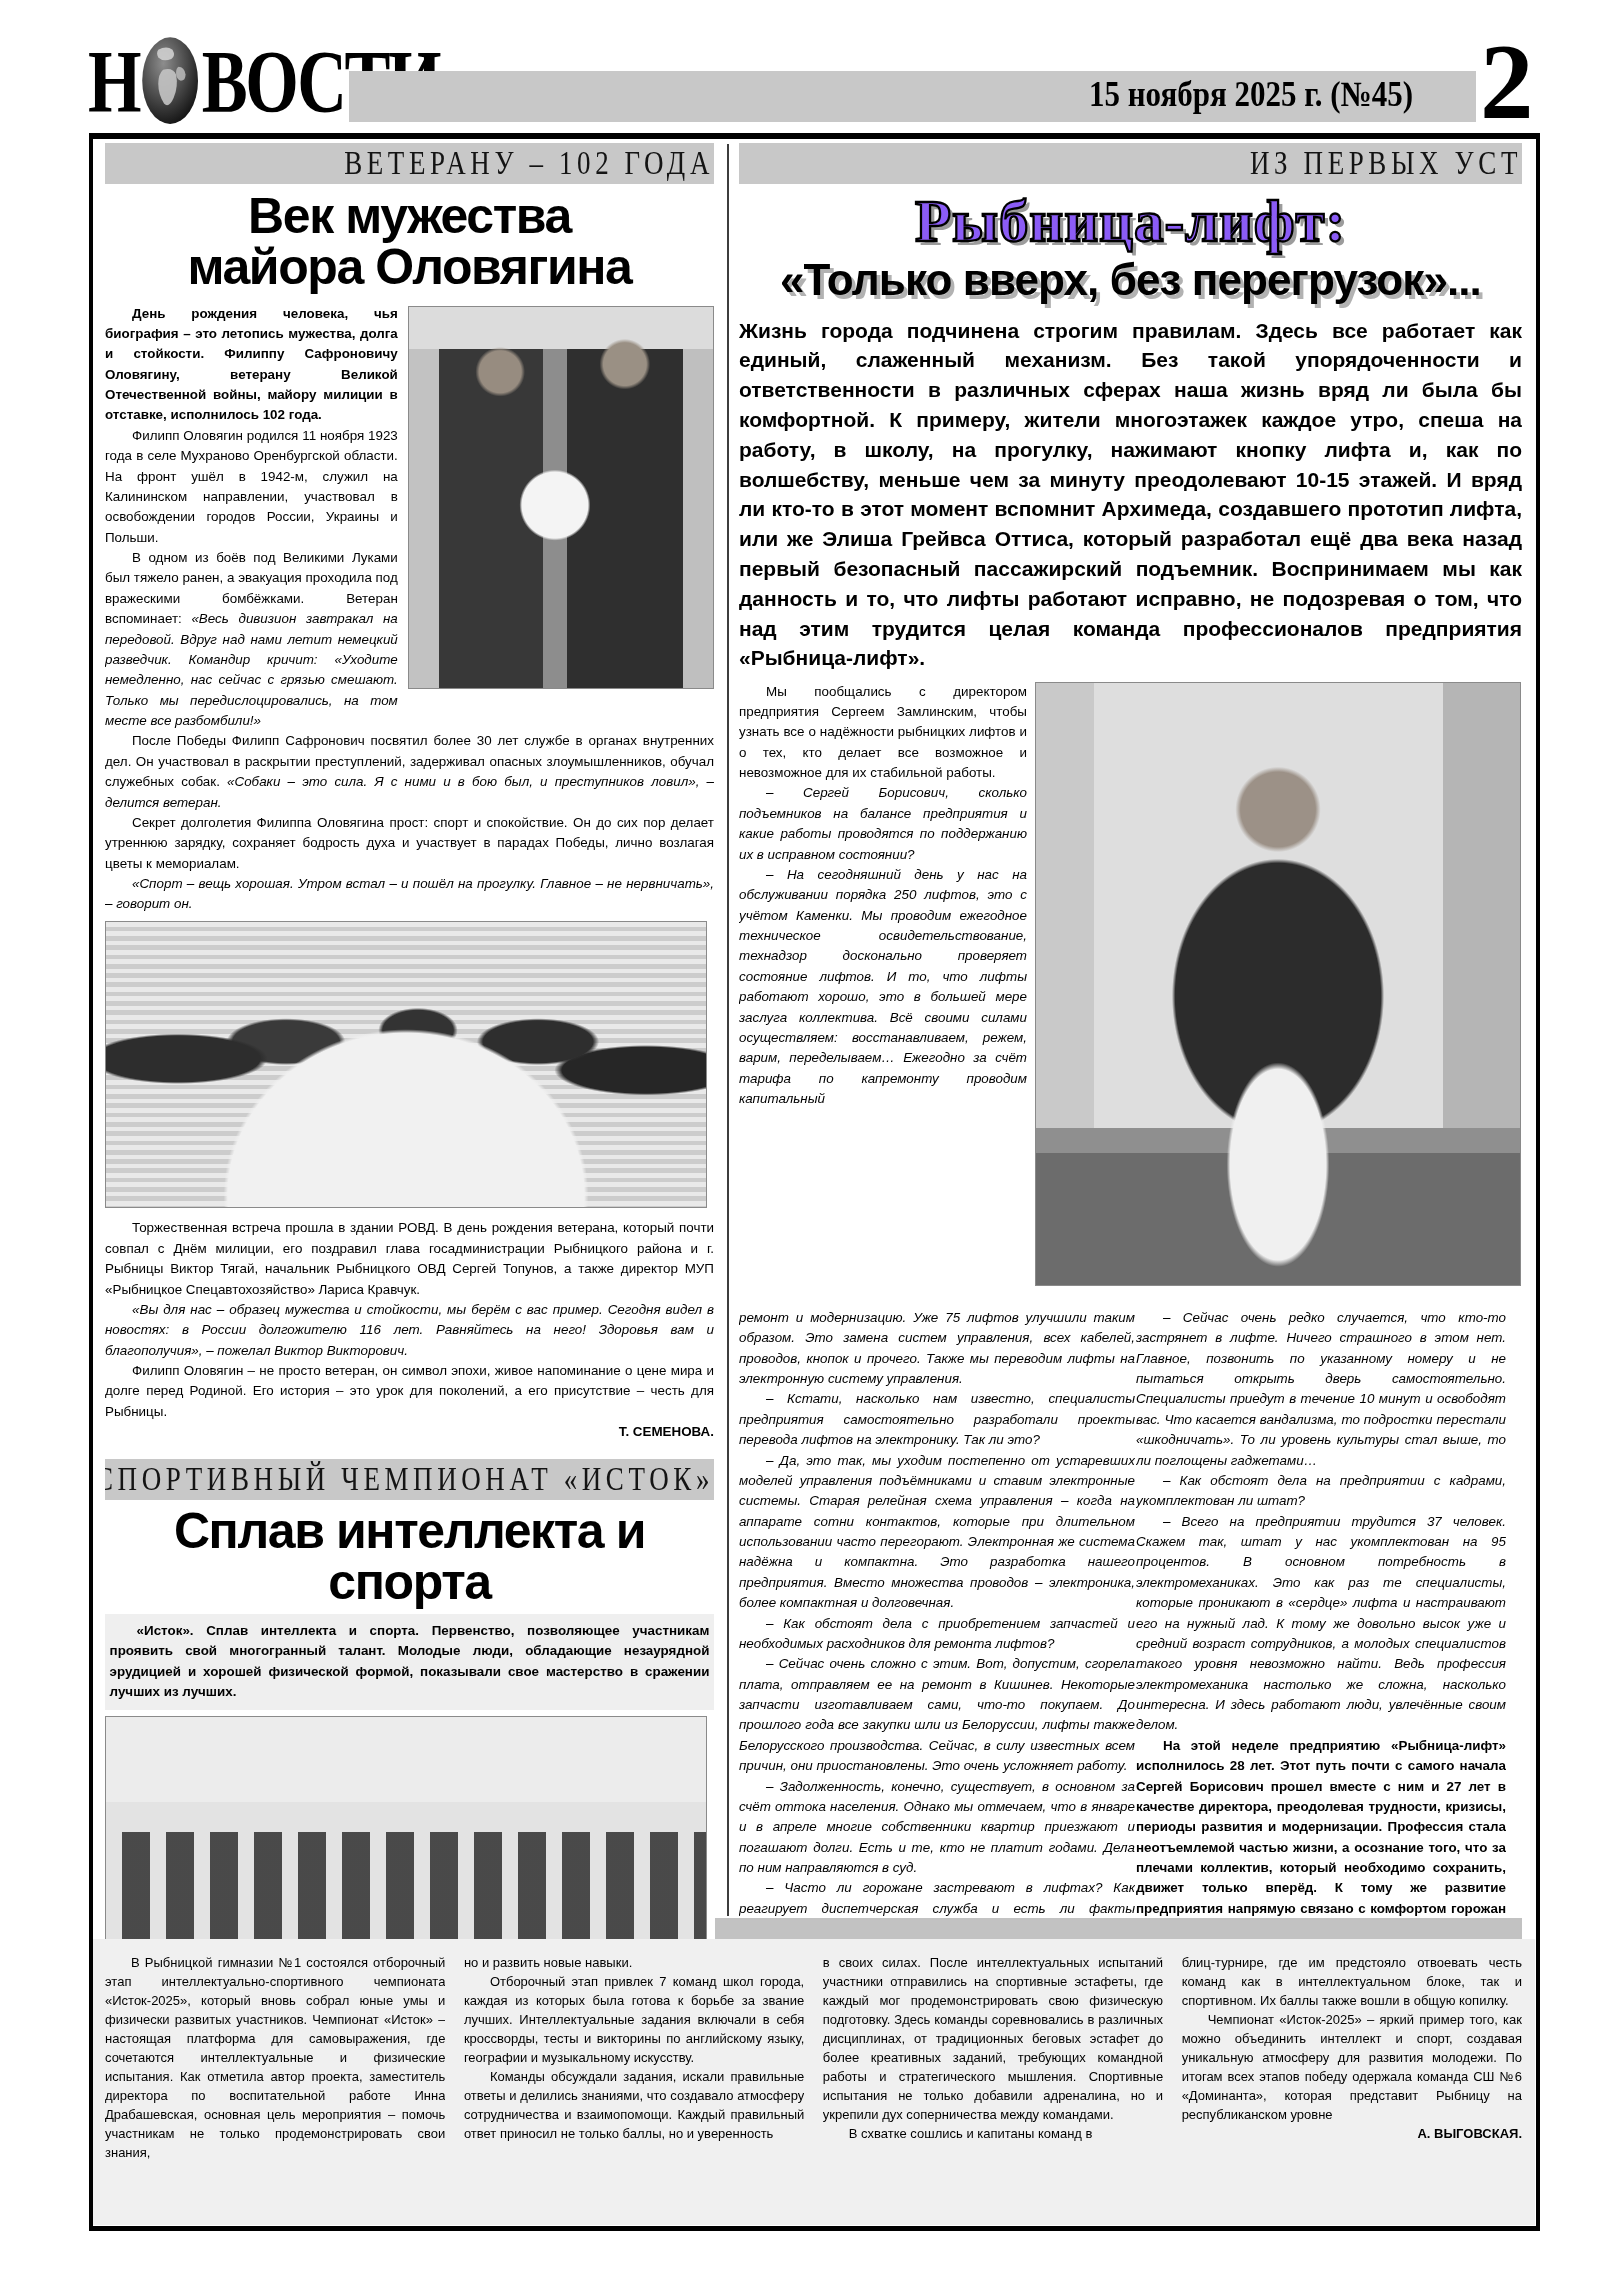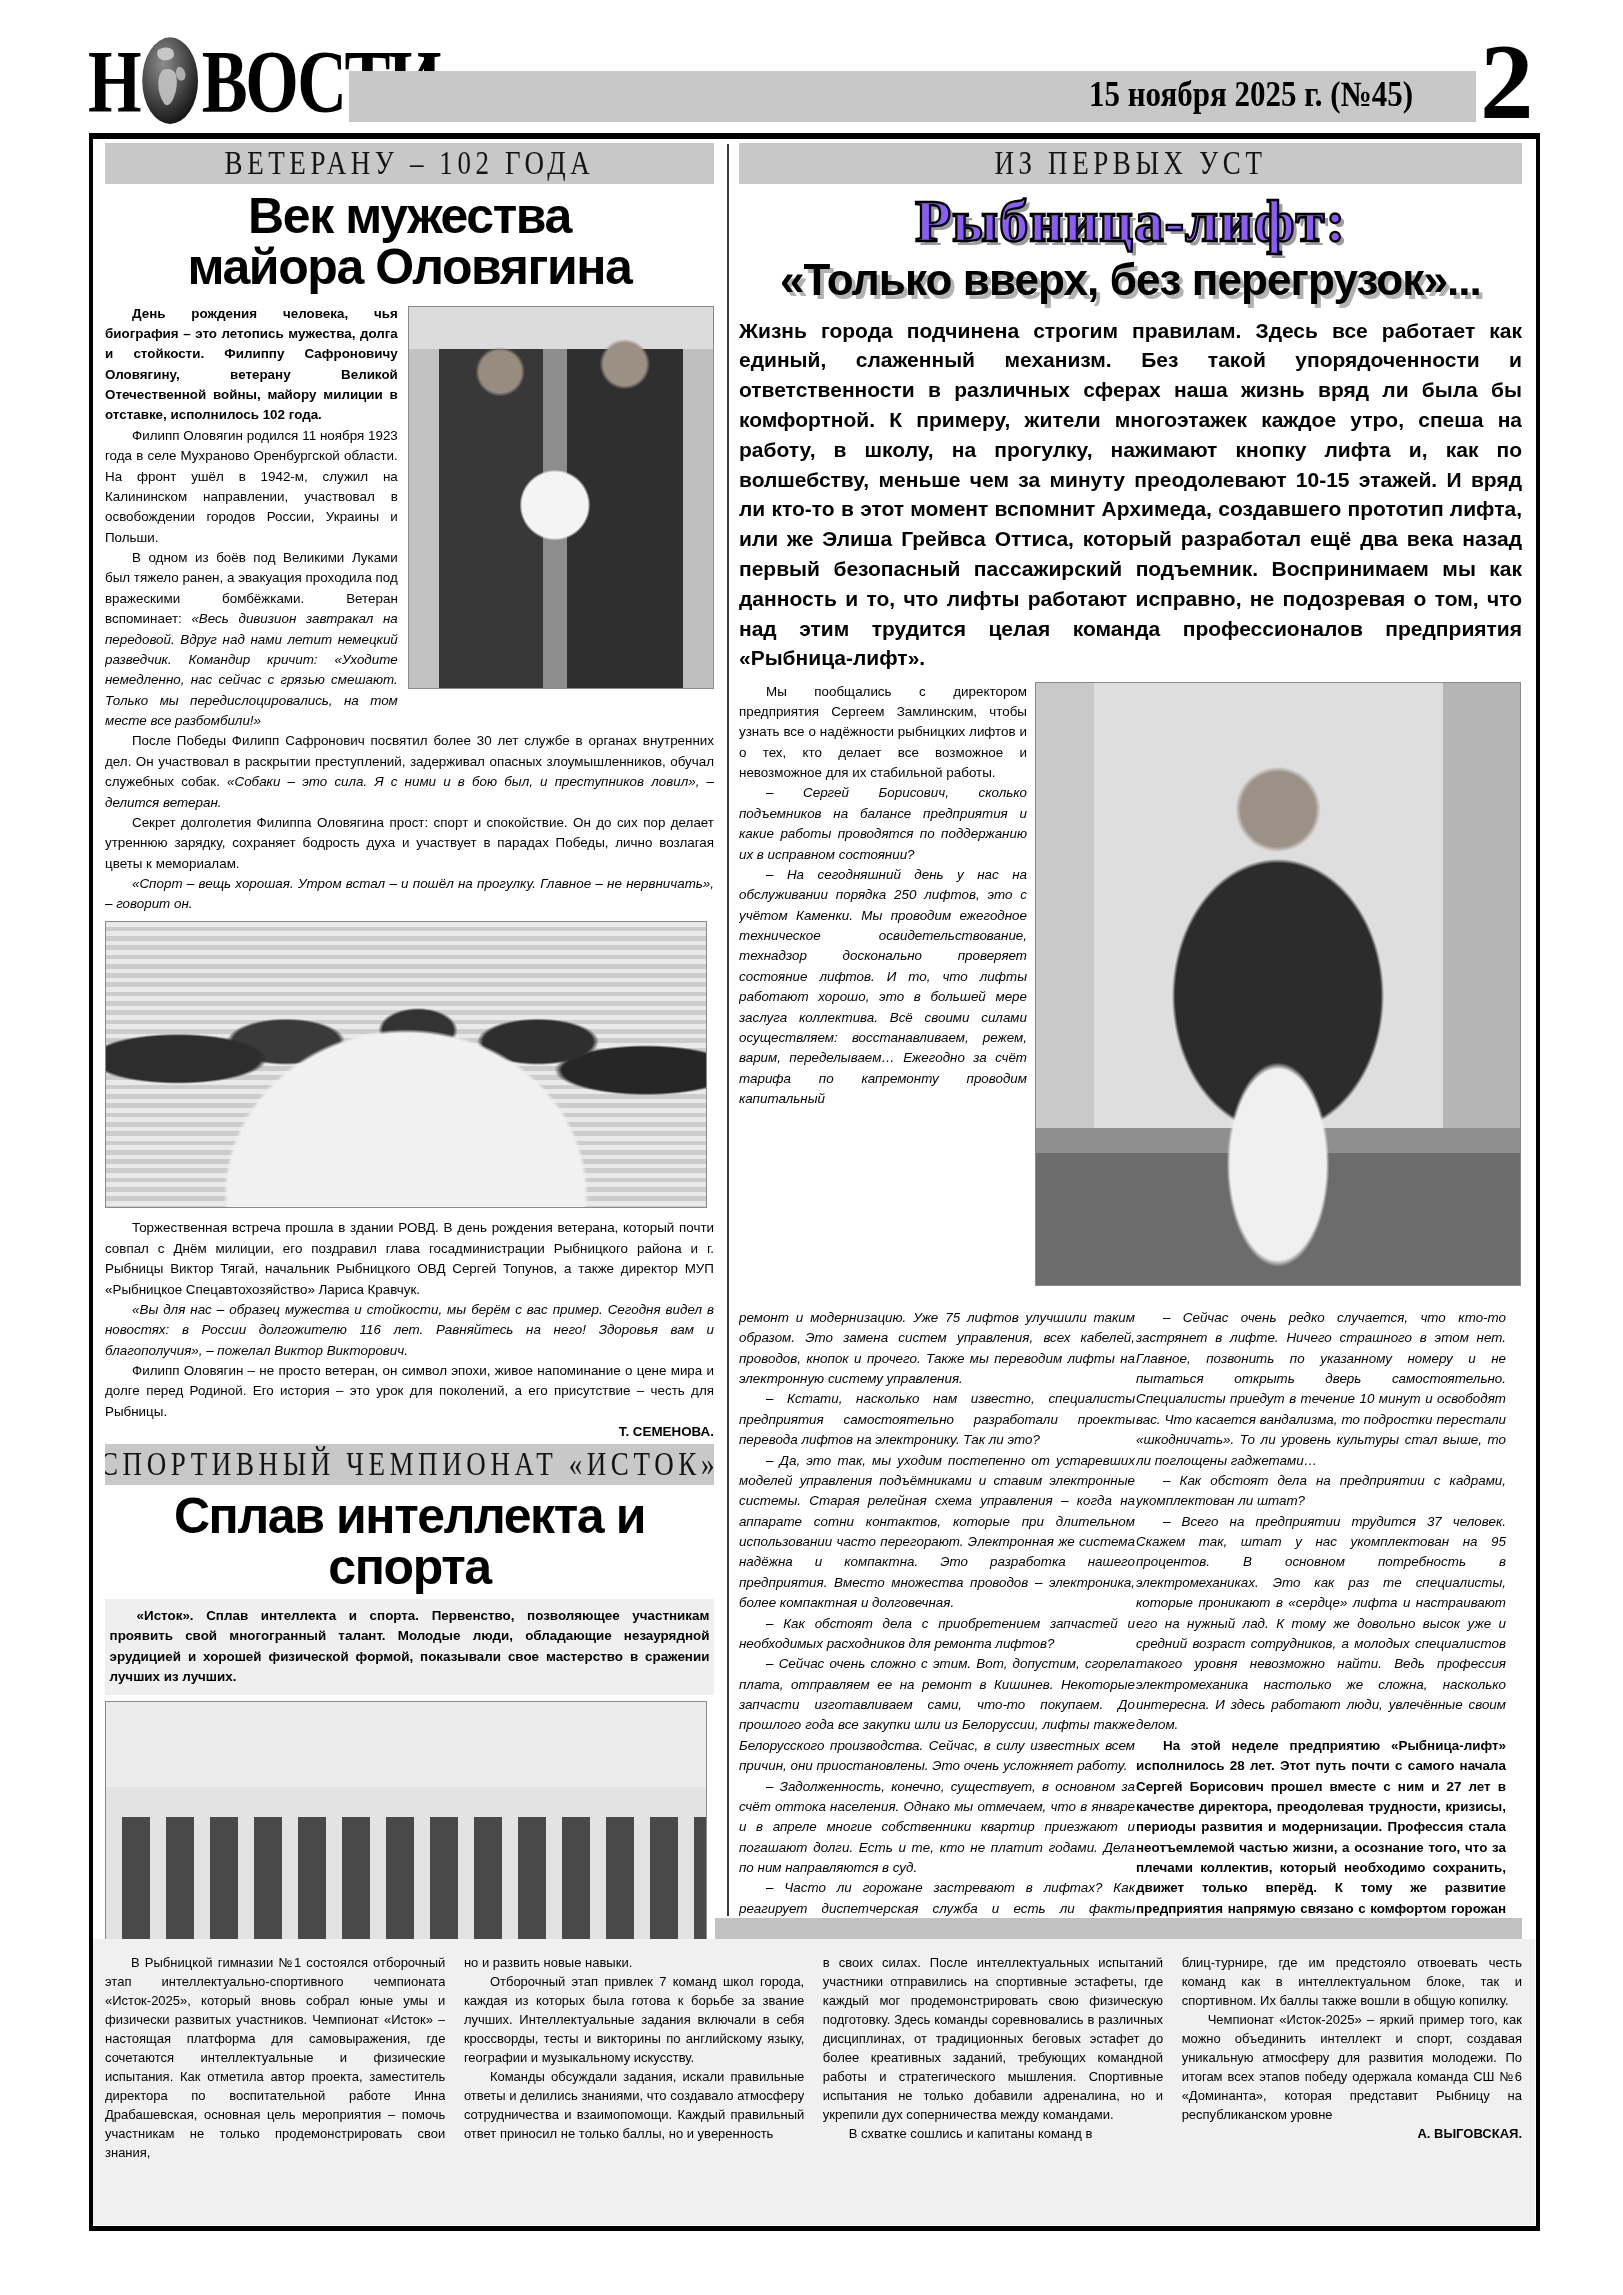--- a/index.html
+++ b/index.html
@@ -12,21 +12,21 @@
   .logo .globe{width:69px;height:81px;margin:0 1.9px;}
   .mast-bar{position:absolute;left:349px;top:71px;width:1127px;height:51px;background:#c8c8c8;}
   .dateline{position:absolute;left:1043px;top:76px;width:416px;text-align:center;
         font-family:"Liberation Serif",serif;font-weight:bold;font-size:31px;transform:scaleY(1.15);}
   .pagenum{position:absolute;left:1480px;top:29px;font-family:"Liberation Serif",serif;
         font-weight:bold;font-size:107px;line-height:1;}
   
   .rule{position:absolute;background:#000;}
   .divider{position:absolute;left:727px;top:144px;width:2.3px;height:1772px;background:#3d3d3d;}
   
-  .banner{height:41px;background:#c8c8c8;display:flex;align-items:center;justify-content:center;}
+  .banner{height:41px;background:#c8c8c8;display:flex;align-items:center;justify-content:flex-end;}
   .banner span{font-family:"Liberation Serif",serif;font-size:27px;letter-spacing:4.6px;
         color:#141414;transform:scaleY(1.25);white-space:nowrap;}
   .col-block{position:absolute;top:143px;}
   .body-txt{font-size:13.4px;line-height:1.52;text-align:justify;}
   .body-txt p{margin:0;text-indent:27px;}
   .body-txt p.noind{text-indent:0;}
   .it{font-style:italic;}
   .q{font-weight:normal;font-style:italic;}
   .sig{font-weight:bold;text-align:right;text-indent:0 !important;}
   .photo{border:0.5px solid #8a8a8a;box-sizing:border-box;}
@@ -137,21 +137,21 @@
       <p><span>В одном из боёв под Великими Луками был тяжело ранен, а эвакуация проходила под вражескими бомбёжками. Ветеран вспоминает: </span><span class="it">«Весь дивизион завтракал на передовой. Вдруг над нами летит немецкий разведчик. Командир кричит: «Уходите немедленно, нас сейчас с грязью смешают. Только мы передислоцировались, на том месте все разбомбили!»</span></p>
       <p><span>После Победы Филипп Сафронович посвятил более 30 лет службе в органах внутренних дел. Он участвовал в раскрытии преступлений, задерживал опасных злоумышленников, обучал служебных собак. </span><span class="it">«Собаки – это сила. Я с ними и в бою был, и преступников ловил», – делится ветеран.</span></p>
       <p>Секрет долголетия Филиппа Оловягина прост: спорт и спокойствие. Он до сих пор делает утреннюю зарядку, сохраняет бодрость духа и участвует в парадах Победы, лично возлагая цветы к мемориалам.</p>
       <p class="it">«Спорт – вещь хорошая. Утром встал – и пошёл на прогулку. Главное – не нервничать», – говорит он.</p>
       <div class="photo" id="photo-meeting" aria-label="Торжественная встреча за столом в здании РОВД"></div>
       <p style="margin-top:10.2px;">Торжественная встреча прошла в здании РОВД. В день рождения ветерана, который почти совпал с Днём милиции, его поздравил глава госадминистрации Рыбницкого района и г. Рыбницы Виктор Тягай, начальник Рыбницкого ОВД Сергей Топунов, а также директор МУП «Рыбницкое Спецавтохозяйство» Лариса Кравчук.</p>
       <p class="it">«Вы для нас – образец мужества и стойкости, мы берём с вас пример. Сегодня видел в новостях: в России долгожителю 116 лет. Равняйтесь на него! Здоровья вам и благополучия», – пожелал Виктор Викторович.</p>
       <p>Филипп Оловягин – не просто ветеран, он символ эпохи, живое напоминание о цене мира и долге перед Родиной. Его история – это урок для поколений, а его присутствие – честь для Рыбницы.</p>
       <p class="sig">Т. СЕМЕНОВА.</p>
     </div>
-    <div class="banner" style="margin-top:1px;">
+    <div class="banner" style="margin-top:16px;">
       <span>СПОРТИВНЫЙ ЧЕМПИОНАТ «ИСТОК»</span>
       </div>
     <h2 class="h-left" style="margin:6.5px 0 0;">Сплав интеллекта и спорта</h2>
     <div class="body-txt lead" id="sport-lead">
       <p>«Исток». Сплав интеллекта и спорта. Первенство, позволяющее участникам проявить свой многогранный талант. Молодые люди, обладающие незаурядной эрудицией и хорошей физической формой, показывали свое мастерство в сражении лучших из лучших.</p>
       </div>
     <div class="photo" id="photo-students" aria-label="Команды участников чемпионата «Исток-2025»"></div>
   </section>
 
   <section class="col-block" id="right-block">

